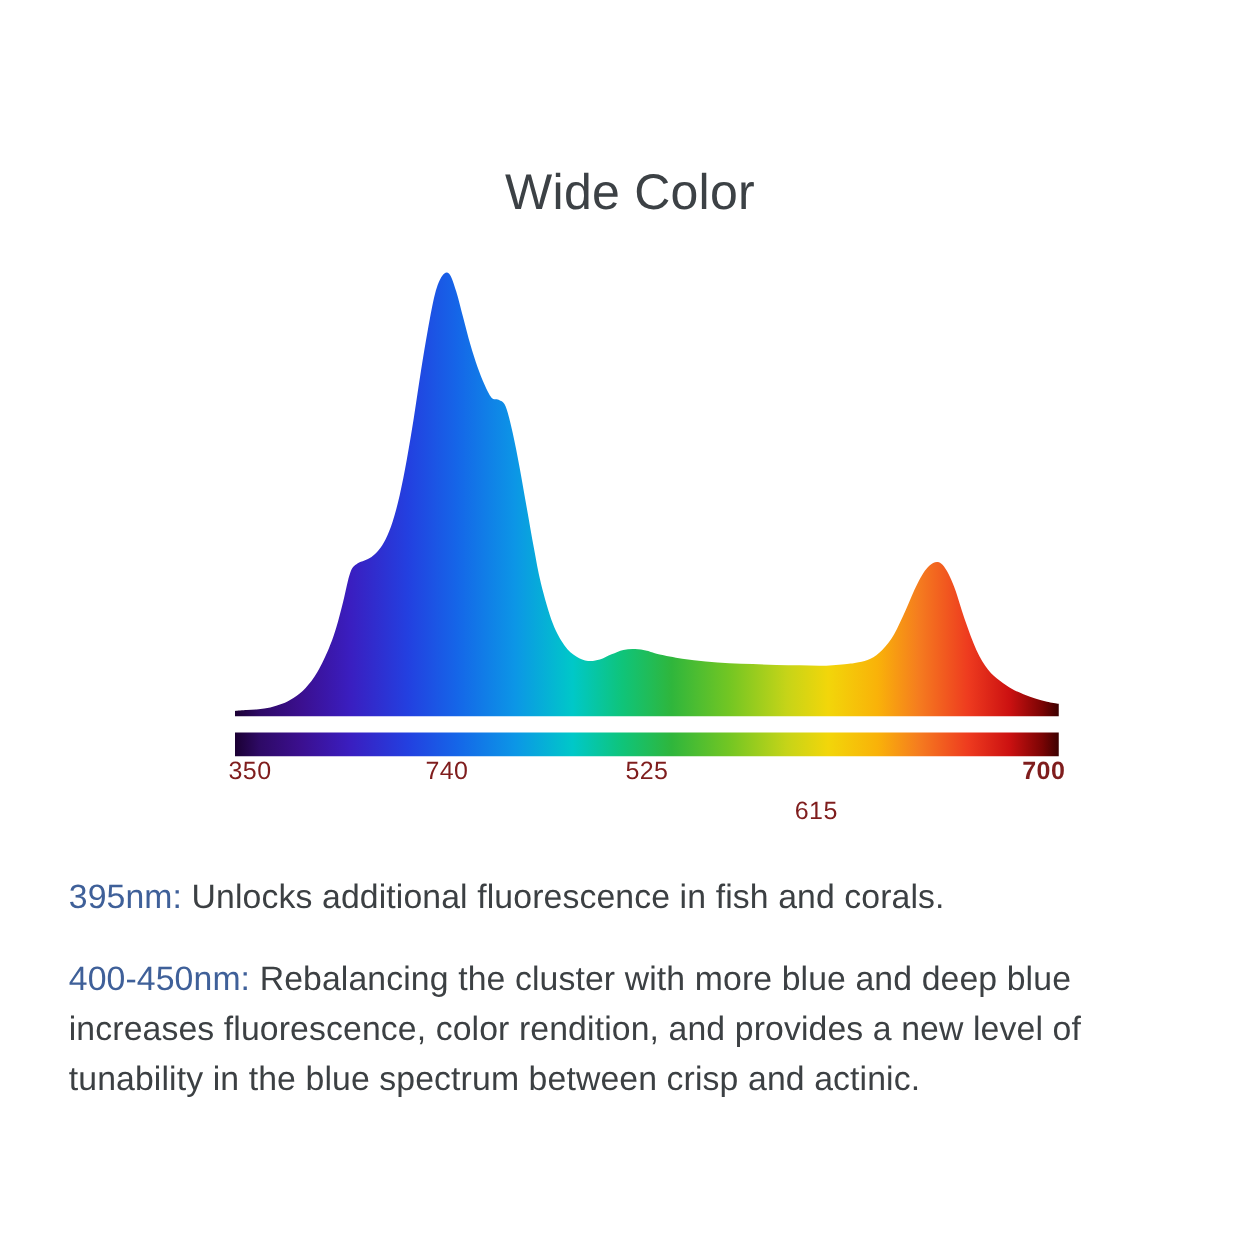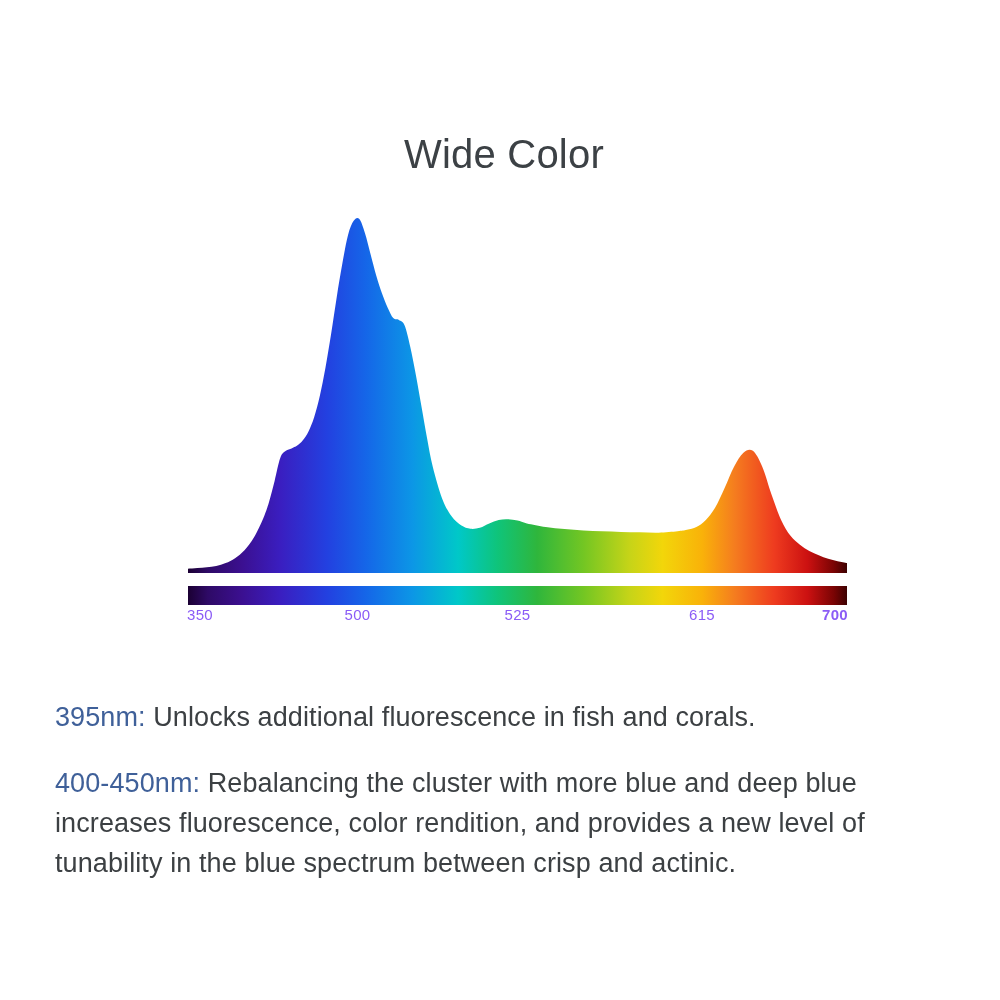--- a/index.html
+++ b/index.html
@@ -83,22 +83,22 @@
   .ticks {
     position: absolute;
     left: 0;
     top: 606px;
     width: 1000px;
     height: 34px;
   }
   .tick-label {
     position: absolute;
     top: 0;
-    font-size: 15px;
-    color: #8b5cf6;
+    font-size: 20px;
+    color: #7f1d1d;
     white-space: nowrap;
     transform: translateX(-50%);
     letter-spacing: 0.3px;
   }
 
   
   .notes {
     position: absolute;
     left: 55px;
     top: 697px;
@@ -152,23 +152,23 @@
         </linearGradient>
       </defs>
       <path id="spectrum-path" d="M 188.00 383.00 L 188.00 378.75 C 189.57 378.63, 194.28 378.28, 197.41 378.04 C 200.55 377.81, 203.69 377.69, 206.83 377.34 C 209.97 376.98, 213.10 376.63, 216.24 375.92 C 219.38 375.21, 222.52 374.39, 225.66 373.09 C 228.80 371.79, 231.93 370.26, 235.07 368.13 C 238.21 366.01, 241.35 363.77, 244.49 360.34 C 247.62 356.92, 250.76 352.97, 253.90 347.60 C 257.04 342.23, 260.80 334.03, 263.31 328.13 C 265.82 322.23, 267.08 318.39, 268.96 312.20 C 270.85 306.00, 272.73 298.33, 274.61 290.96 C 276.49 283.58, 278.38 272.96, 280.26 267.95 C 282.14 262.94, 284.03 262.46, 285.91 260.87 C 287.79 259.28, 289.67 259.28, 291.56 258.39 C 293.44 257.51, 295.32 256.92, 297.21 255.56 C 299.09 254.20, 300.97 252.61, 302.85 250.25 C 304.74 247.89, 306.62 245.24, 308.50 241.40 C 310.39 237.56, 312.27 233.14, 314.15 227.24 C 316.03 221.34, 317.92 214.26, 319.80 206.00 C 321.68 197.74, 323.57 188.00, 325.45 177.68 C 327.33 167.36, 329.21 155.85, 331.10 144.05 C 332.98 132.25, 334.86 118.68, 336.75 106.88 C 338.63 95.08, 340.51 83.58, 342.39 73.25 C 344.28 62.93, 346.16 52.01, 348.04 44.93 C 349.93 37.85, 351.81 33.42, 353.69 30.77 C 355.57 28.11, 357.46 26.93, 359.34 29.00 C 361.22 31.07, 363.11 37.26, 364.99 43.16 C 366.87 49.06, 368.75 57.32, 370.64 64.40 C 372.52 71.48, 374.40 79.15, 376.29 85.64 C 378.17 92.13, 380.05 98.03, 381.93 103.34 C 383.82 108.65, 385.70 113.37, 387.58 117.50 C 389.47 121.63, 391.35 126.06, 393.23 128.12 C 395.11 130.19, 397.00 128.71, 398.88 129.89 C 400.76 131.07, 402.65 130.78, 404.53 135.20 C 406.41 139.63, 408.29 148.18, 410.18 156.44 C 412.06 164.70, 413.94 174.73, 415.83 184.76 C 417.71 194.79, 419.59 206.00, 421.47 216.62 C 423.36 227.24, 425.24 238.45, 427.12 248.48 C 429.01 258.51, 430.26 266.77, 432.77 276.80 C 435.28 286.83, 439.05 300.40, 442.19 308.66 C 445.32 316.92, 448.46 321.94, 451.60 326.36 C 454.74 330.79, 457.88 333.14, 461.01 335.21 C 464.15 337.27, 467.29 338.34, 470.43 338.75 C 473.57 339.16, 476.70 338.57, 479.84 337.69 C 482.98 336.80, 486.12 334.74, 489.26 333.44 C 492.40 332.14, 495.53 330.61, 498.67 329.90 C 501.81 329.19, 504.95 329.07, 508.09 329.19 C 511.22 329.31, 514.36 329.90, 517.50 330.61 C 520.64 331.32, 522.21 332.38, 526.91 333.44 C 531.62 334.50, 539.47 336.04, 545.74 336.98 C 552.02 337.92, 558.30 338.51, 564.57 339.10 C 570.85 339.69, 577.12 340.17, 583.40 340.52 C 589.68 340.87, 595.95 340.99, 602.23 341.23 C 608.50 341.46, 614.78 341.76, 621.06 341.94 C 627.33 342.11, 633.61 342.17, 639.89 342.29 C 646.16 342.41, 652.44 342.82, 658.71 342.64 C 664.99 342.47, 672.84 341.70, 677.54 341.23 C 682.25 340.76, 683.82 340.52, 686.96 339.81 C 690.10 339.10, 693.23 338.63, 696.37 336.98 C 699.51 335.33, 702.65 333.14, 705.79 329.90 C 708.92 326.65, 712.06 322.82, 715.20 317.51 C 718.34 312.20, 721.48 304.83, 724.61 298.04 C 727.75 291.25, 730.89 282.70, 734.03 276.80 C 737.17 270.90, 740.30 265.29, 743.44 262.64 C 746.58 259.99, 749.72 258.51, 752.86 260.87 C 756.00 263.23, 759.13 269.43, 762.27 276.80 C 765.41 284.18, 768.55 296.27, 771.69 305.12 C 774.82 313.97, 777.96 323.12, 781.10 329.90 C 784.24 336.68, 787.38 341.70, 790.51 345.83 C 793.65 349.96, 796.79 352.14, 799.93 354.68 C 803.07 357.22, 806.20 359.28, 809.34 361.05 C 812.48 362.82, 815.62 364.00, 818.76 365.30 C 821.90 366.60, 825.03 367.84, 828.17 368.84 C 831.31 369.84, 834.45 370.61, 837.59 371.32 C 840.72 372.03, 845.43 372.79, 847.00 373.09 L 847.00 383.00 Z" fill="url(#specGrad)"></path>
     </svg>
   </div>
 
   <div class="legend-bar"></div>
 
   <div class="ticks" id="tick-row">
       <span class="tick-label" style="left: 200px;">350</span>
-      <span class="tick-label" style="left: 357.457px;">500</span>
+      <span class="tick-label" style="left: 357.457px;">740</span>
       <span class="tick-label" style="left: 517.5px;">525</span>
-      <span class="tick-label" style="left: 702px;">615</span>
+      <span class="tick-label" style="left: 653px; margin-top: 32px;">615</span>
       <span class="tick-label" style="left: 835px; font-weight: bold;">700</span>
     </div>
 
   <div class="notes">
     <p class="note">
       <span class="note-key">395nm:</span><span class="note-body"> Unlocks additional fluorescence in fish and corals.</span>
     </p>
     <p class="note">
       <span class="note-key">400-450nm:</span><span class="note-body"> Rebalancing the cluster with more blue and deep blue increases fluorescence, color rendition, and provides a new level of tunability in the blue spectrum between crisp and actinic.</span>
     </p>

